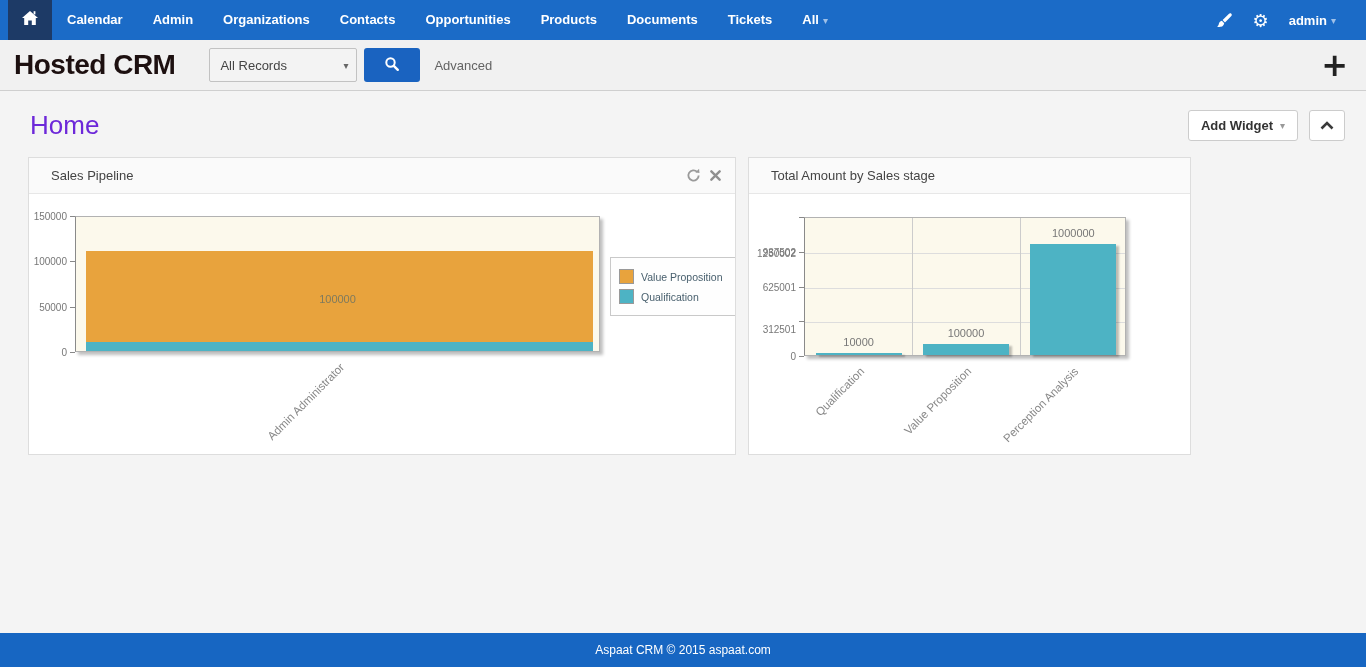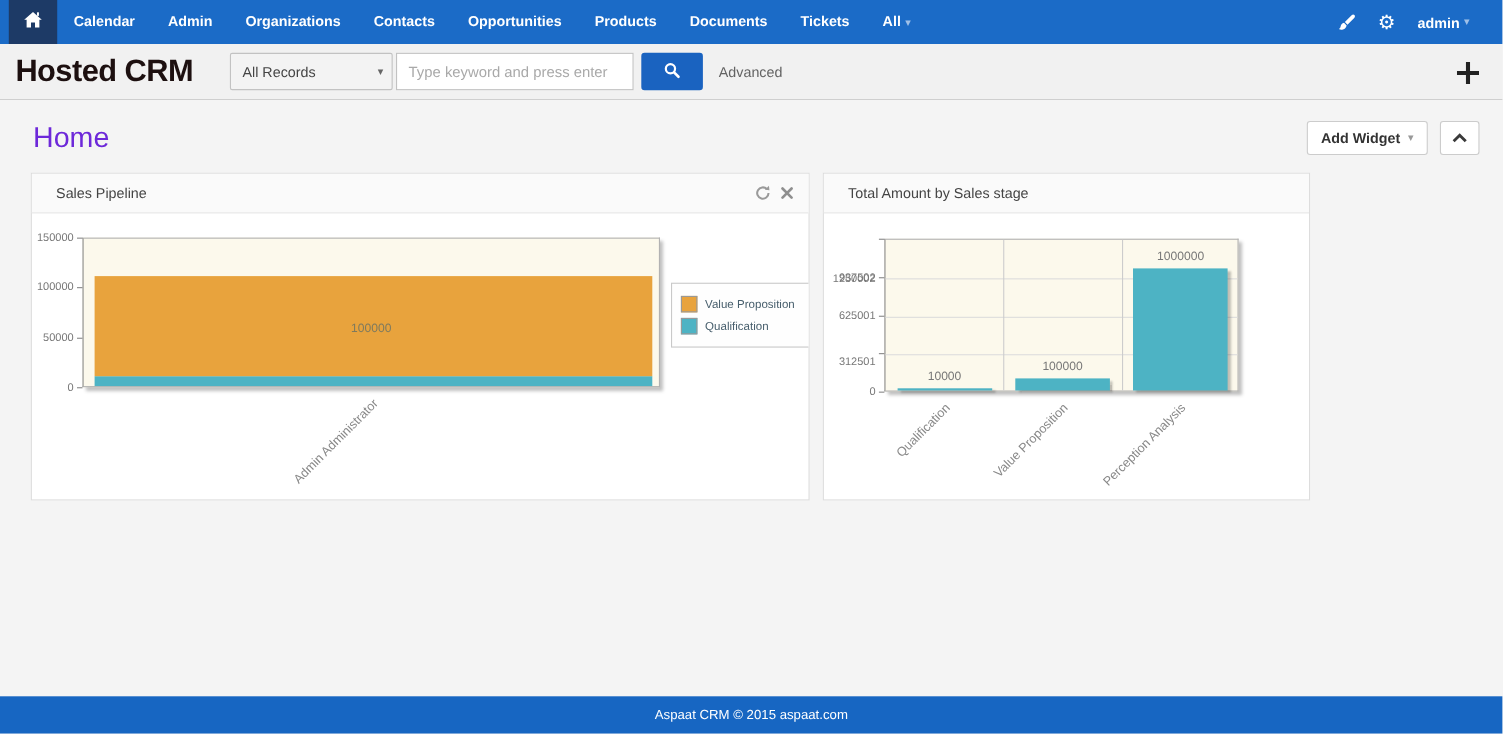--- a/index.html
+++ b/index.html
@@ -115,21 +115,20 @@
   </div>
 </div>
 
 <div class="header-row">
   <div class="logo">Hosted CRM</div>
   <div class="search-group">
     <div class="scope-select">
       <span>All Records</span>
       <span class="scope-caret">▾</span>
     </div>
-    <input class="search-input" type="text" placeholder="Type keyword and press enter" style="">
     <button class="search-btn">
       <span>
         <svg width="16" height="16" viewBox="0 0 16 16">
             <circle cx="6.5" cy="6.5" r="4.2" fill="none" stroke="#fff" stroke-width="2"></circle>
             <path d="M9.8 9.8l4 4" stroke="#fff" stroke-width="2.4" stroke-linecap="round"></path>
           </svg>
       </span>
     </button>
     <span class="advanced-link">Advanced</span>
   </div>

